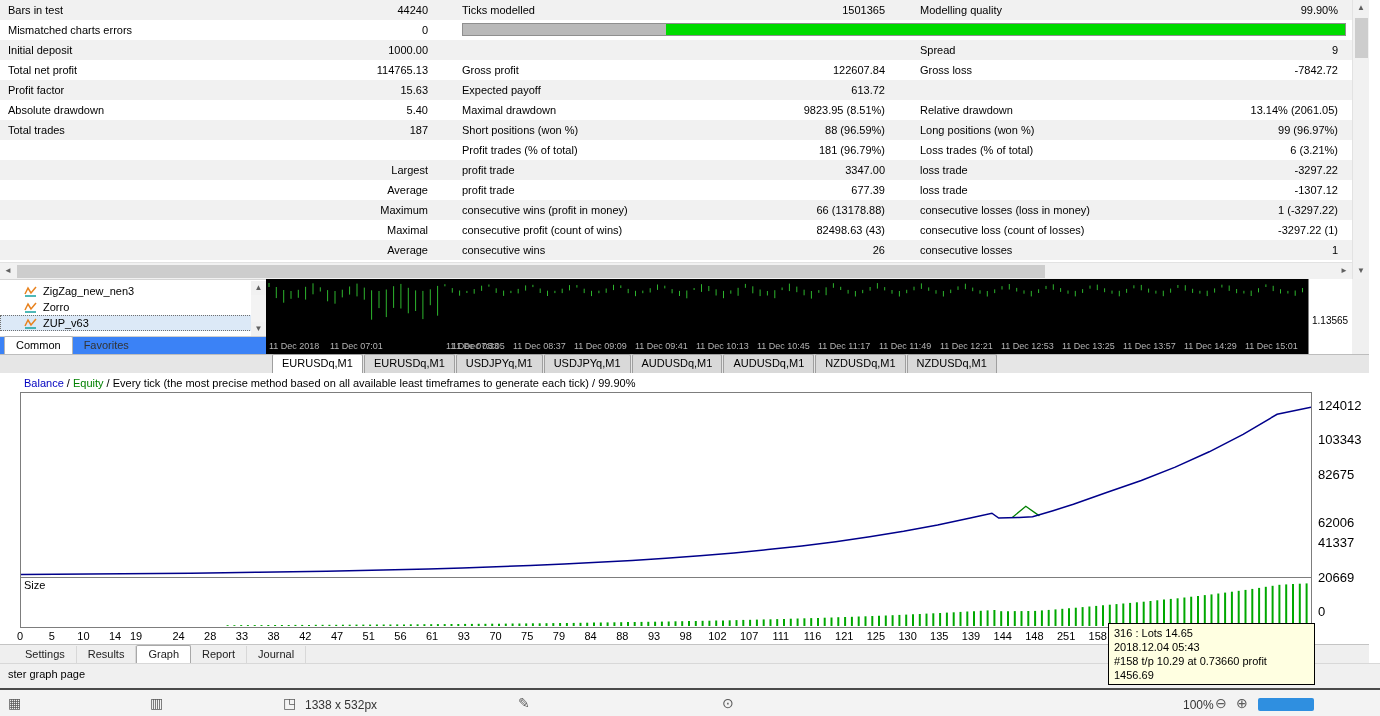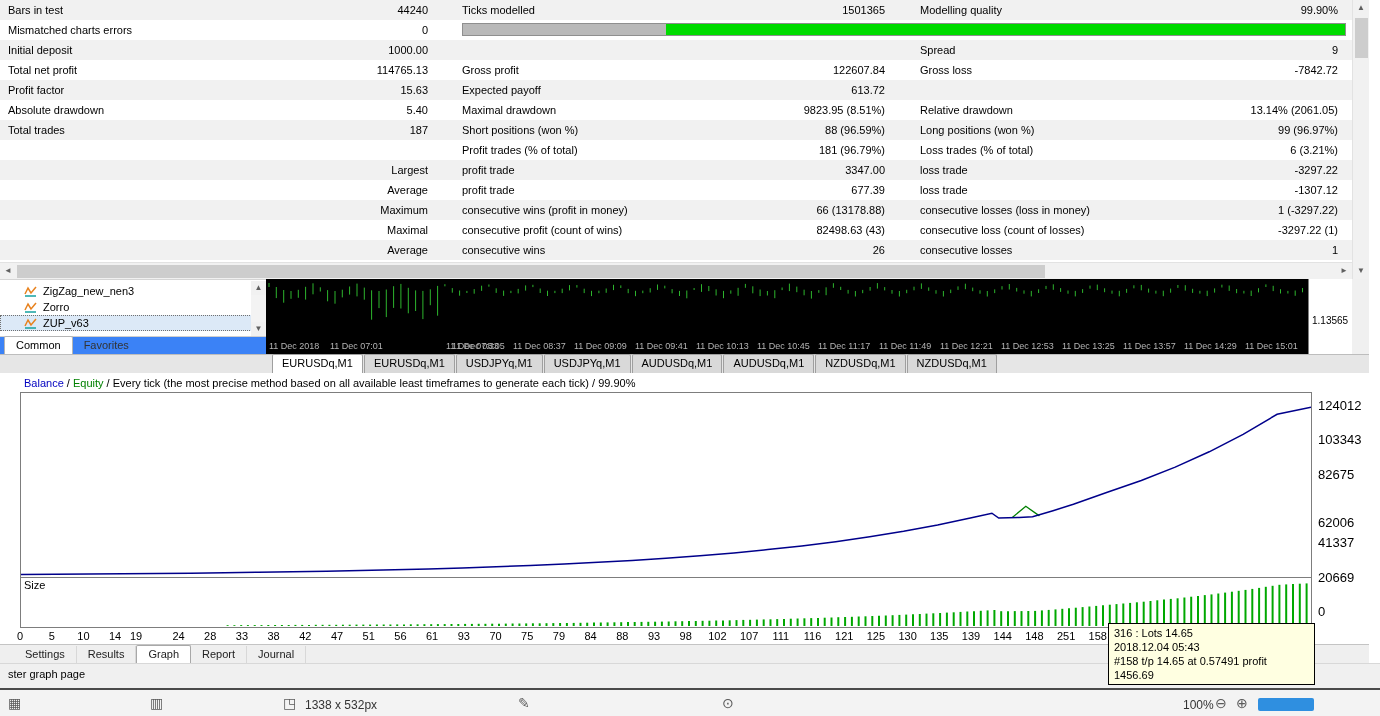--- a/index.html
+++ b/index.html
@@ -731,21 +731,21 @@
       <div class="ttab">Results</div>
       <div class="ttab active">Graph</div>
       <div class="ttab">Report</div>
       <div class="ttab">Journal</div>
     </div>
 </div>
 
 <div id="tooltip">
   <div>316 : Lots 14.65</div>
   <div>2018.12.04 05:43</div>
-  <div>#158 t/p 14.65 at 0.57491 profit 1456.69</div>
+  <div>#158 t/p 10.29 at 0.73660 profit 1456.69</div>
 </div>
 
 <div id="statusbar">
   <span id="sb-left">ster graph page</span>
   <div id="traffic">
     <span class="tbars"><i></i><i></i><i></i><i></i></span>
     <span>81583/23 kb</span>
   </div>
 </div>
 

